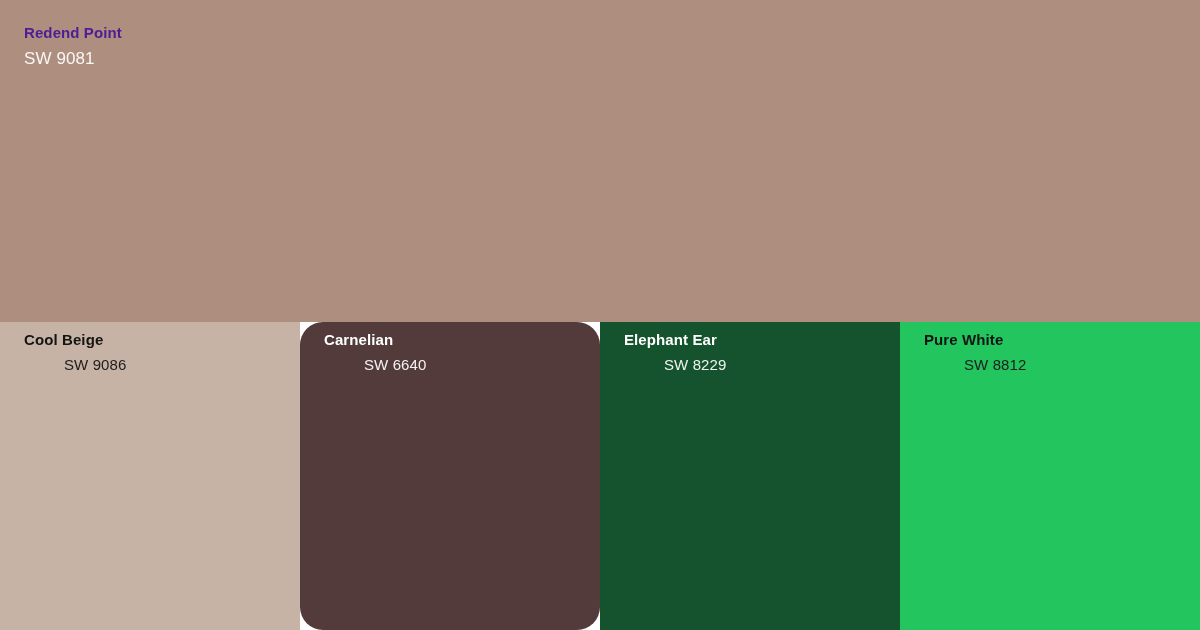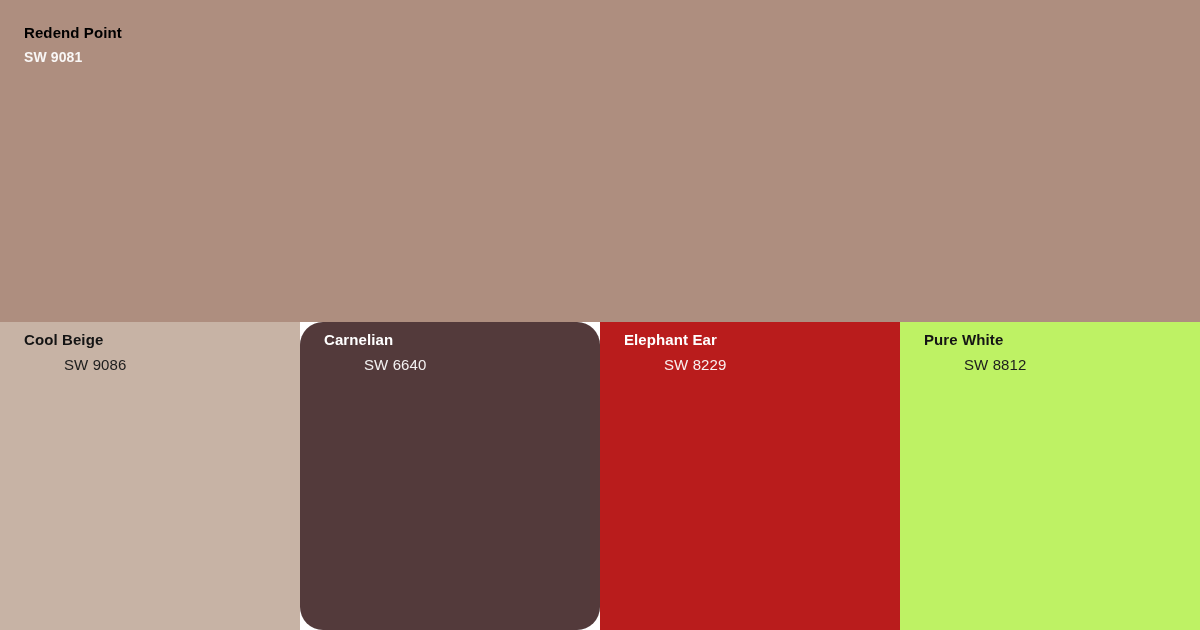--- a/index.html
+++ b/index.html
@@ -36,28 +36,28 @@
     left: 24px;
     top: 25px;
     line-height: 1.0;
   }
 
   .hero-name {
     display: block;
     font-size: 15px;
     font-weight: 700;
     letter-spacing: 0.1px;
-    color: #000000;
+    color: #4c1d95;
     margin: 0 14px 10px 0;
   }
 
   .hero-code {
     display: block;
-    font-size: 14px;
-    font-weight: 700;
+    font-size: 17px;
+    font-weight: 400;
     letter-spacing: 0.1px;
     color: rgba(255,255,255,0.93);
   }
 
   .coordinating-title {
     position: absolute;
     left: 0;
     right: 0;
     bottom: 20px;
     text-align: center;
@@ -134,28 +134,28 @@
       </div>
     </div>
 
     <div class="swatch on-dark" id="swatch-1" style="background-color: rgb(83, 58, 59); border-radius: 23px;">
       <div class="swatch-label">
         <span class="swatch-name">Carnelian</span>
         <span class="swatch-code">SW 6640</span>
       </div>
     </div>
 
-    <div class="swatch on-dark" id="swatch-2" style="background-color: #b91c1c;">
+    <div class="swatch on-dark" id="swatch-2" style="background-color: #14532d;">
       <div class="swatch-label">
         <span class="swatch-name">Elephant Ear</span>
         <span class="swatch-code">SW 8229</span>
       </div>
     </div>
 
-    <div class="swatch on-light" id="swatch-3" style="background-color: #bef264;">
+    <div class="swatch on-light" id="swatch-3" style="background-color: #22c55e;">
       <div class="swatch-label">
         <span class="swatch-name">Pure White</span>
         <span class="swatch-code">SW 8812</span>
       </div>
     </div>
 
   </div>
 </div>
 
 </body></html>

